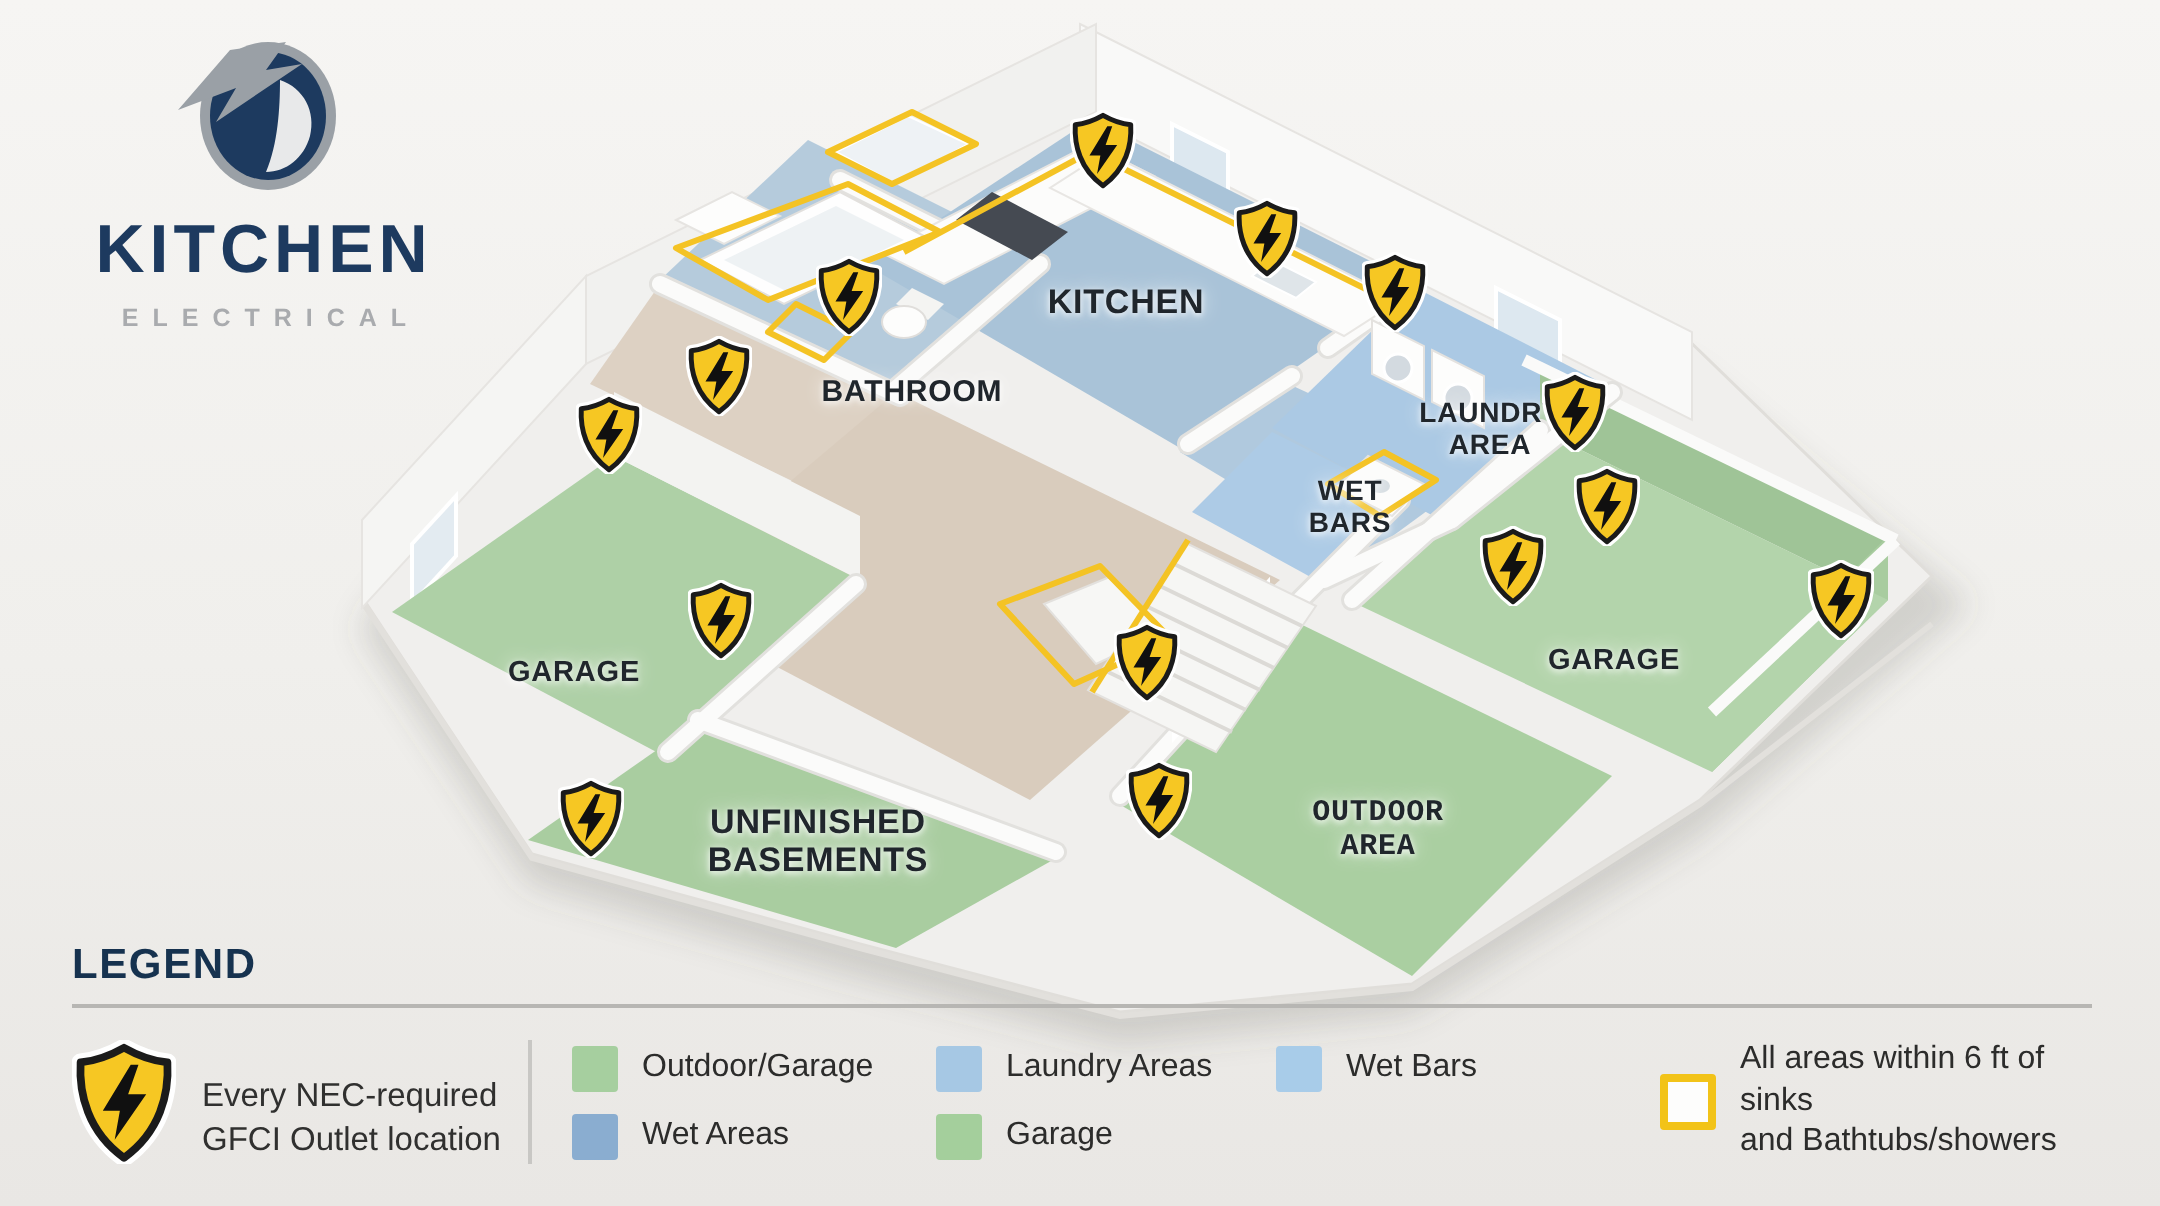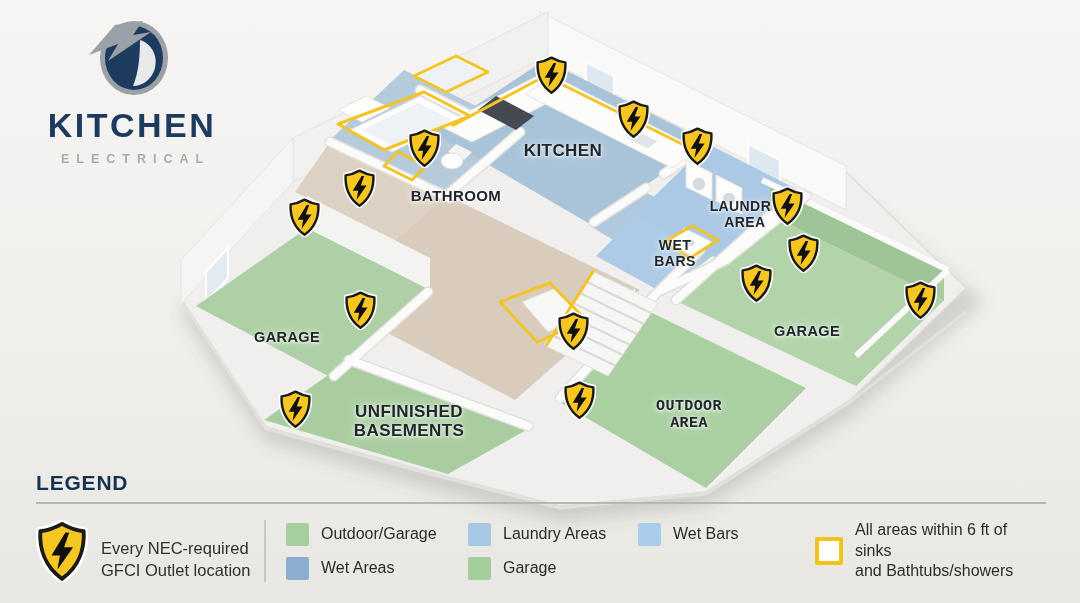--- a/index.html
+++ b/index.html
@@ -35,21 +35,21 @@
   .legend-gfci-text{font-size:16.5px;color:#30302f;line-height:1.32;white-space:pre-line;}
   .legend-divider{width:2px;height:62px;background:#c8c7c4;margin:0 20px 0 6px;flex:none;}
   .legend-swatches{
     display:grid;grid-auto-flow:column;
     grid-template-rows:repeat(2,34px);grid-template-columns:182px 170px 160px;
     align-items:center;
   }
   .legend-item{display:flex;align-items:center;gap:12px;}
   .swatch{width:23px;height:23px;border-radius:2px;flex:none;}
   .legend-item-label,.legend-outline-label{font-size:16px;color:#2c2c2b;}
-  .legend-outline-item{display:flex;align-items:center;gap:12px;margin-left:17px;}
+  .legend-outline-item{display:flex;align-items:center;gap:12px;margin-left:32px;}
   .outline-box{width:20px;height:20px;border:4px solid #f2c318;background:#fdfdfc;border-radius:2px;flex:none;}
   .legend-outline-label{line-height:1.3;white-space:pre-line;}
 </style>
 </head>
 <body>
 
 <div id="stage">
 
   <svg id="plan-svg" width="1080" height="603" viewBox="0 0 1080 603">
     <defs>

